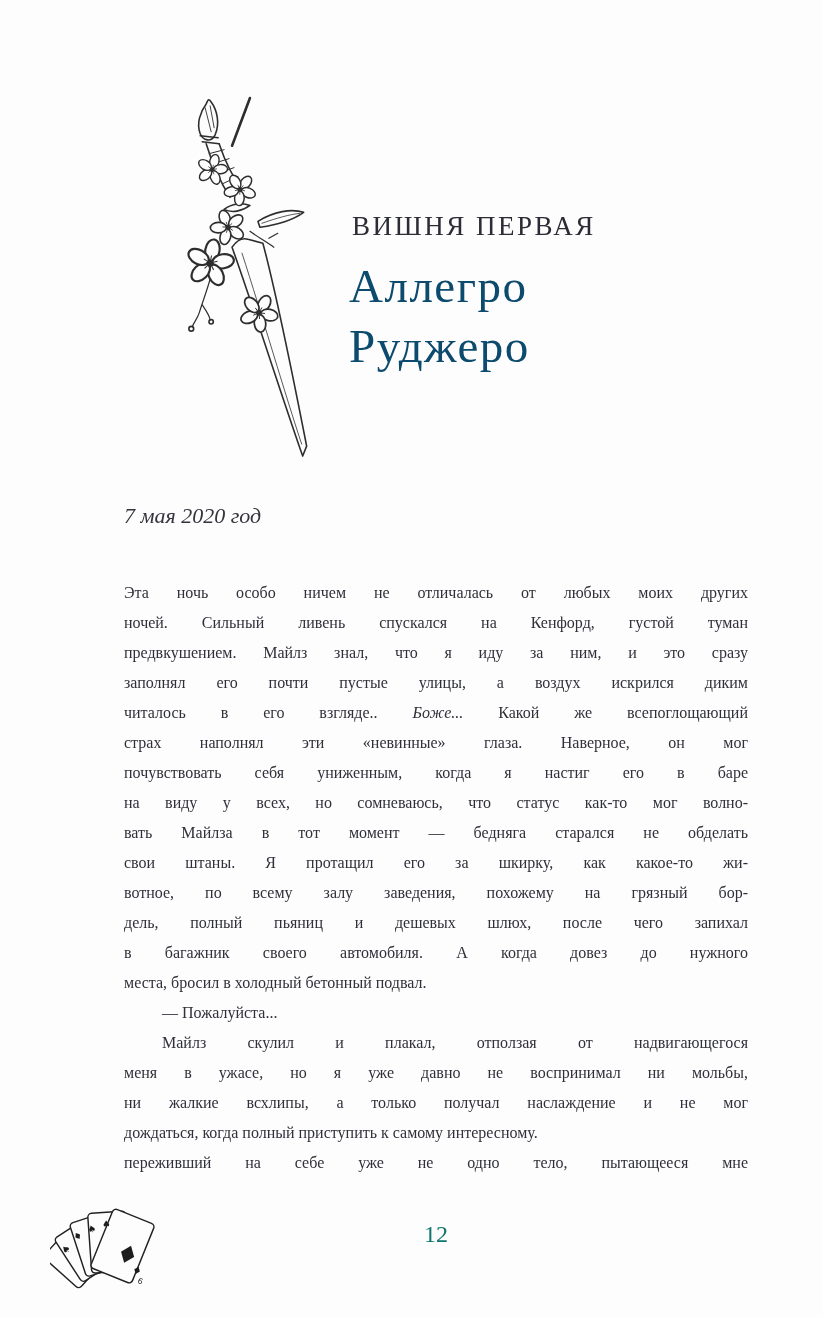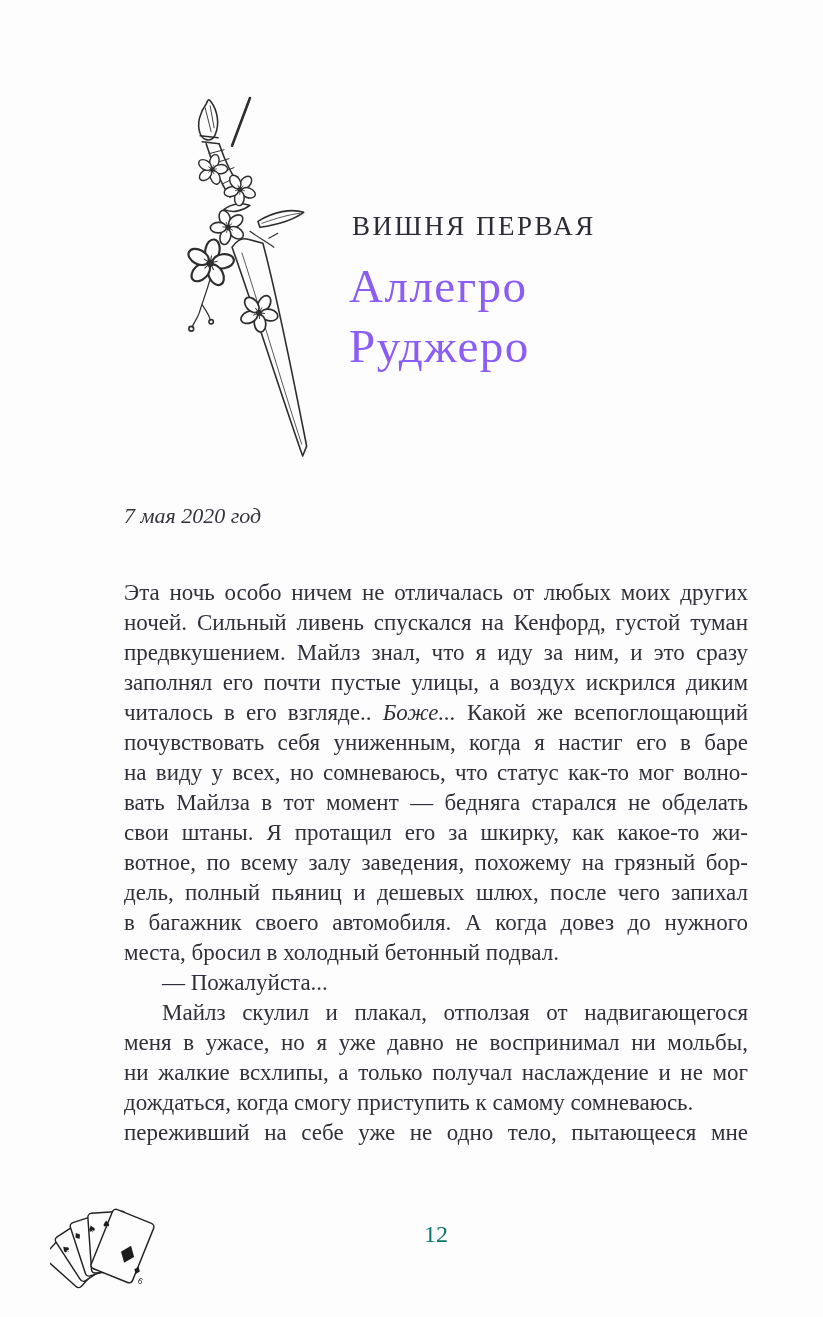--- a/index.html
+++ b/index.html
@@ -9,29 +9,29 @@
     font-family:"Liberation Serif","DejaVu Serif",serif;color:#30303a;
   }
   .illu-top{position:absolute;left:166px;top:92px;width:150px;height:378px;}
   .illu-top svg{width:100%;height:100%;}
   .kicker{
     position:absolute;left:352px;top:211px;
     font-size:27px;letter-spacing:2.5px;color:#2c2c36;white-space:nowrap;
   }
   .title{
     position:absolute;left:349px;top:256px;
-    font-size:47px;line-height:60px;letter-spacing:1.5px;color:#8b5cf6;
+    font-size:47px;line-height:60px;letter-spacing:1.5px;color:#0c4a6e;
   }
   .entry-date{
     position:absolute;left:124px;top:503px;
     font-size:22px;font-style:italic;color:#34343c;white-space:nowrap;
   }
   .body-text{
     position:absolute;left:124px;top:578px;width:624px;
-    font-size:23px;color:#30303a;
+    font-size:16px;color:#30303a;
   }
   .line{
     line-height:30px;height:30px;overflow:hidden;
     text-align:justify;text-align-last:justify;
   }
   .line.no-j{text-align:center;text-align-last:left;}
   .line.ind{text-indent:38px;}
   .cards{position:absolute;left:50px;top:1186px;width:116px;height:122px;}
   .cards svg{width:100%;height:100%;}
   .page-num{
@@ -103,33 +103,34 @@
   </div>
 
   <div class="entry-date">7 мая 2020 год</div>
 
   <div class="body-text" id="body-text">
       <div class="line">Эта ночь особо ничем не отличалась от любых моих других</div>
       <div class="line">ночей. Сильный ливень спускался на Кенфорд, густой туман</div>
       <div class="line">предвкушением. Майлз знал, что я иду за ним, и это сразу</div>
       <div class="line">заполнял его почти пустые улицы, а воздух искрился диким</div>
       <div class="line">читалось в его взгляде.. <i>Боже...</i> Какой же всепоглощающий</div>
+      <div class="line">страх наполнял эти «невинные» глаза. Наверное, он мог</div>
       <div class="line">почувствовать себя униженным, когда я настиг его в баре</div>
       <div class="line">на виду у всех, но сомневаюсь, что статус как-то мог волно-</div>
       <div class="line">вать Майлза в тот момент — бедняга старался не обделать</div>
       <div class="line">свои штаны. Я протащил его за шкирку, как какое-то жи-</div>
       <div class="line">вотное, по всему залу заведения, похожему на грязный бор-</div>
       <div class="line">дель, полный пьяниц и дешевых шлюх, после чего запихал</div>
       <div class="line">в багажник своего автомобиля. А когда довез до нужного</div>
       <div class="line no-j">места, бросил в холодный бетонный подвал.</div>
       <div class="line no-j ind">— Пожалуйста...</div>
       <div class="line ind">Майлз скулил и плакал, отползая от надвигающегося</div>
       <div class="line">меня в ужасе, но я уже давно не воспринимал ни мольбы,</div>
       <div class="line">ни жалкие всхлипы, а только получал наслаждение и не мог</div>
-      <div class="line no-j">дождаться, когда смогу приступить к самому сомневаюсь.</div>
+      <div class="line no-j">дождаться, когда полный приступить к самому интересному.</div>
       <div class="line">переживший на себе уже не одно тело, пытающееся мне</div>
     </div>
 
   <div class="cards">
     <svg viewBox="0 0 120 124" xmlns="http://www.w3.org/2000/svg">
       <g stroke="#222" stroke-width="1.5" fill="#fdfdfd" stroke-linejoin="round">
         <rect x="6" y="52" width="33" height="50" rx="4" transform="rotate(-48 22 77)"></rect>
         <rect x="16" y="40" width="35" height="54" rx="4" transform="rotate(-33 33 67)"></rect>
         <rect x="28" y="31" width="37" height="58" rx="4" transform="rotate(-18 46 60)"></rect>
         <rect x="41" y="26" width="39" height="62" rx="4" transform="rotate(-4 60 57)"></rect>

